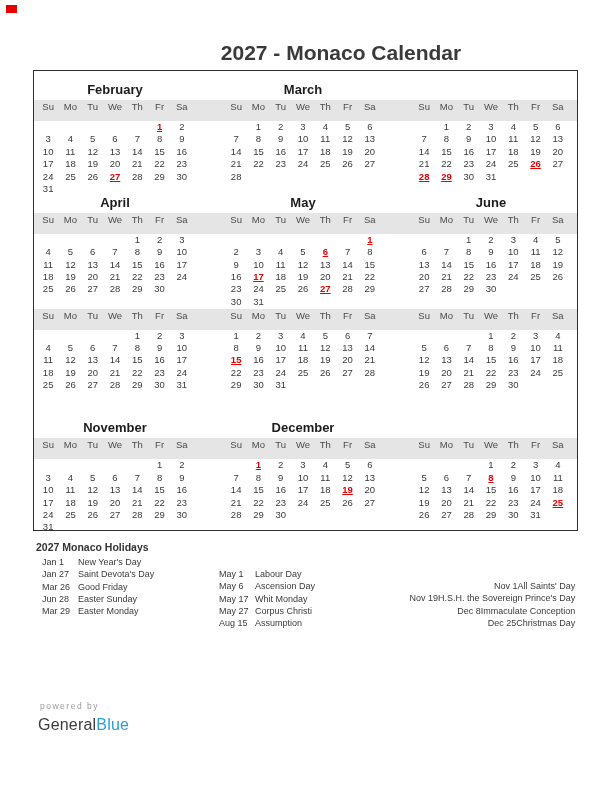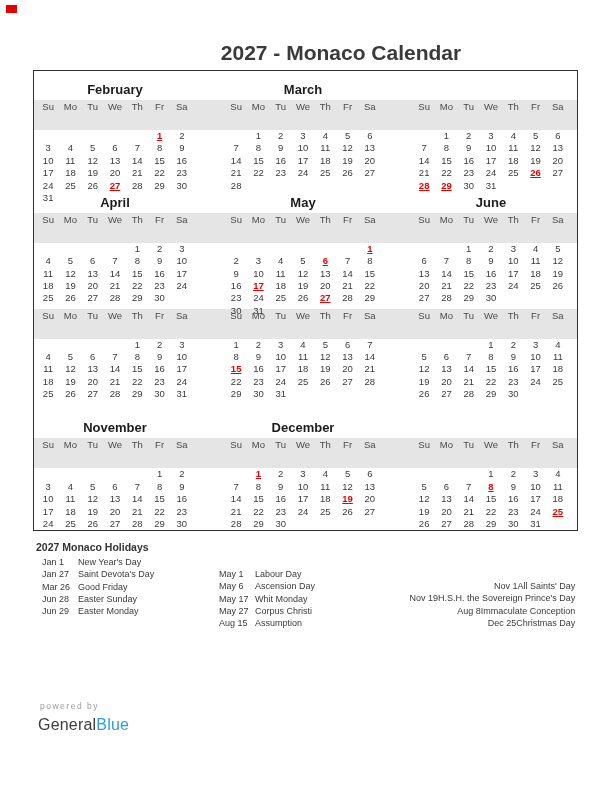--- a/index.html
+++ b/index.html
@@ -39,21 +39,21 @@
     column-gap: 32px;
     align-items: flex-start;
   }
   .mcol { width: 156px; flex: 0 0 156px; }
   .month-title {
     height: 14px; line-height: 14px;
     text-align: center;
     font-size: 13px; font-weight: bold; color: #1c1c1c;
   }
   .titles-row { margin-bottom: 3px; }
-  .dow-strip { background: #e5e5e5; height: 30px; }
+  .dow-strip { background: #e5e5e5; height: 21px; }
   .dow-grid, .dates-grid {
     display: grid;
     grid-template-columns: repeat(7, 1fr);
   }
   .dow-cell {
     height: 13px; line-height: 13px;
     text-align: center;
     font-size: 9.5px; color: #4a4a4a;
   }
   .dates-grid { grid-auto-rows: 12.4px; }
@@ -781,30 +781,30 @@
       </div>
     </div>
   </div>
 
 <div class="holidays-heading">2027 Monaco Holidays</div>
 <div class="hcol" id="hcol-0">
     <div class="h-item"><span class="h-date">Jan 1</span><span class="h-name">New Year's Day</span></div>
     <div class="h-item"><span class="h-date">Jan 27</span><span class="h-name">Saint Devota's Day</span></div>
     <div class="h-item"><span class="h-date">Mar 26</span><span class="h-name">Good Friday</span></div>
     <div class="h-item"><span class="h-date">Jun 28</span><span class="h-name">Easter Sunday</span></div>
-    <div class="h-item"><span class="h-date">Jun 29</span><span class="h-name">Easter Monday</span></div>
+    <div class="h-item"><span class="h-date">Mar 29</span><span class="h-name">Easter Monday</span></div>
   </div>
 <div class="hcol" id="hcol-1">
     <div class="h-item"><span class="h-date">May 1</span><span class="h-name">Labour Day</span></div>
     <div class="h-item"><span class="h-date">May 6</span><span class="h-name">Ascension Day</span></div>
     <div class="h-item"><span class="h-date">May 17</span><span class="h-name">Whit Monday</span></div>
     <div class="h-item"><span class="h-date">May 27</span><span class="h-name">Corpus Christi</span></div>
     <div class="h-item"><span class="h-date">Aug 15</span><span class="h-name">Assumption</span></div>
   </div>
 <div class="hcol" id="hcol-2">
     <div class="h-item"><span class="h-date">Nov 1</span><span class="h-name">All Saints' Day</span></div>
     <div class="h-item"><span class="h-date">Nov 19</span><span class="h-name">H.S.H. the Sovereign Prince's Day</span></div>
-    <div class="h-item"><span class="h-date">Aug 8</span><span class="h-name">Immaculate Conception</span></div>
+    <div class="h-item"><span class="h-date">Dec 8</span><span class="h-name">Immaculate Conception</span></div>
     <div class="h-item"><span class="h-date">Dec 25</span><span class="h-name">Christmas Day</span></div>
   </div>
 
 <div class="powered">powered by</div>
 <div class="brand"><span>General</span><span class="blue">Blue</span></div>
 
 </body></html>

